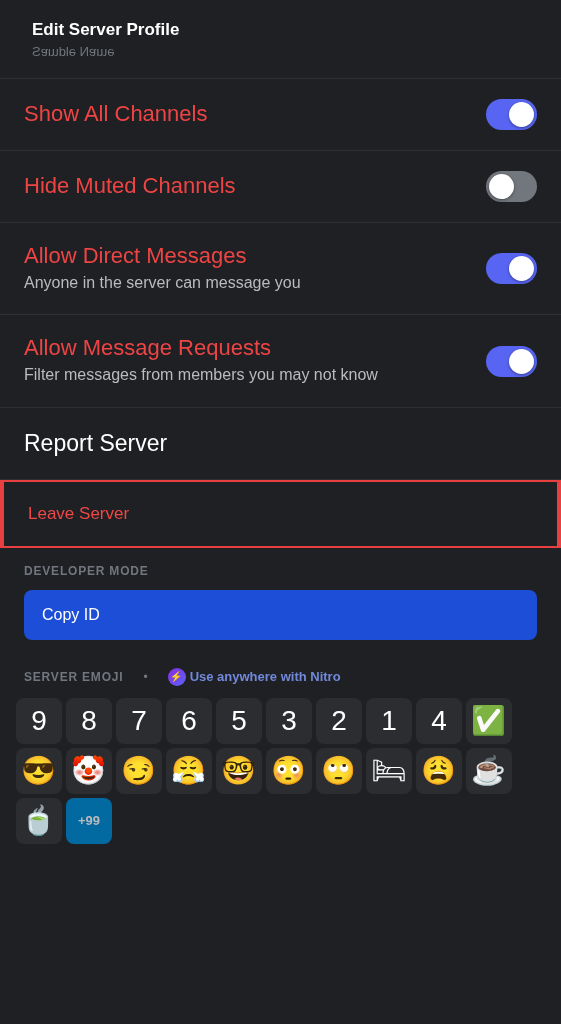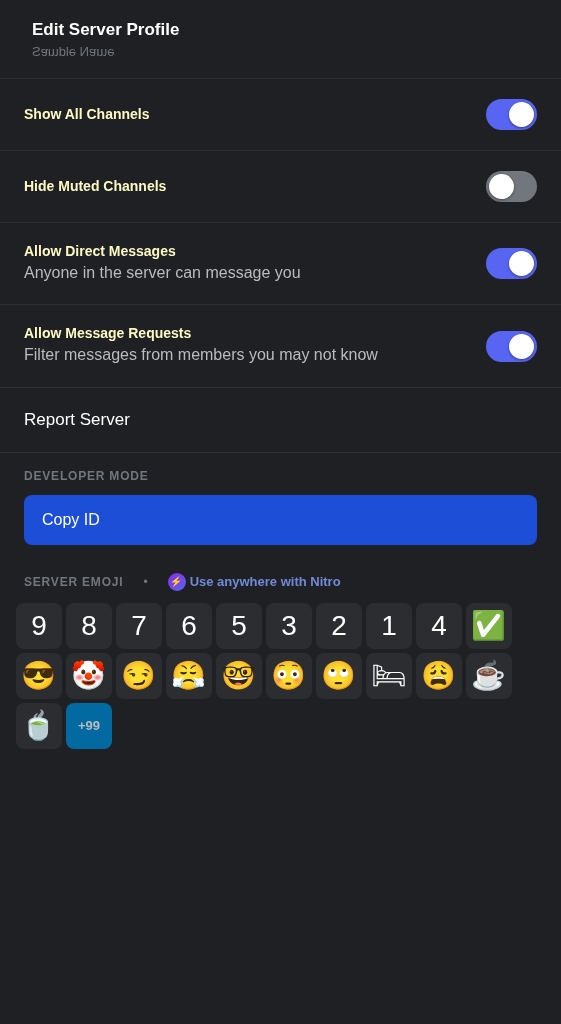--- a/index.html
+++ b/index.html
@@ -50,23 +50,23 @@
       padding: 20px 24px;
       border-bottom: 1px solid #2e3035;
     }
 
     .setting-row-text {
       flex: 1;
       padding-right: 16px;
     }
 
     .setting-row-text .label {
-      font-size: 14px;
-      font-weight: 700;
-      color: #fef9c3;
+      font-size: 22px;
+      font-weight: 400;
+      color: #ef4444;
       margin-bottom: 2px;
     }
 
     .setting-row-text .sublabel {
       font-size: 16px;
       color: #b9bbbe;
       margin-top: 3px;
       line-height: 1.4;
     }
 
@@ -112,21 +112,21 @@
       left: 3px;
     }
 
     
     .report-row {
       padding: 22px 24px;
       border-bottom: 1px solid #2e3035;
     }
 
     .report-row .label {
-      font-size: 17px;
+      font-size: 23px;
       font-weight: 500;
       color: #ffffff;
     }
 
     
     .leave-server-row {
       padding: 22px 24px;
       border: 2px solid #e84040;
       border-left: 4px solid #e84040;
       border-right: 4px solid #e84040;
@@ -295,20 +295,23 @@
         </div>
       </div>
     </div>
 
   </div>
 
   <div class="report-row">
     <div class="label">Report Server</div>
   </div>
 
+  <div class="leave-server-row">
+    <div class="label">Leave Server</div>
+  </div>
 
   <div class="section-header">DEVELOPER MODE</div>
   <div class="copy-id-box">
     <div class="label">Copy ID</div>
   </div>
 
   <div class="server-emoji-header">
     <span class="title">SERVER EMOJI</span>
     <span class="dot">•</span>
     <div class="nitro-link">

